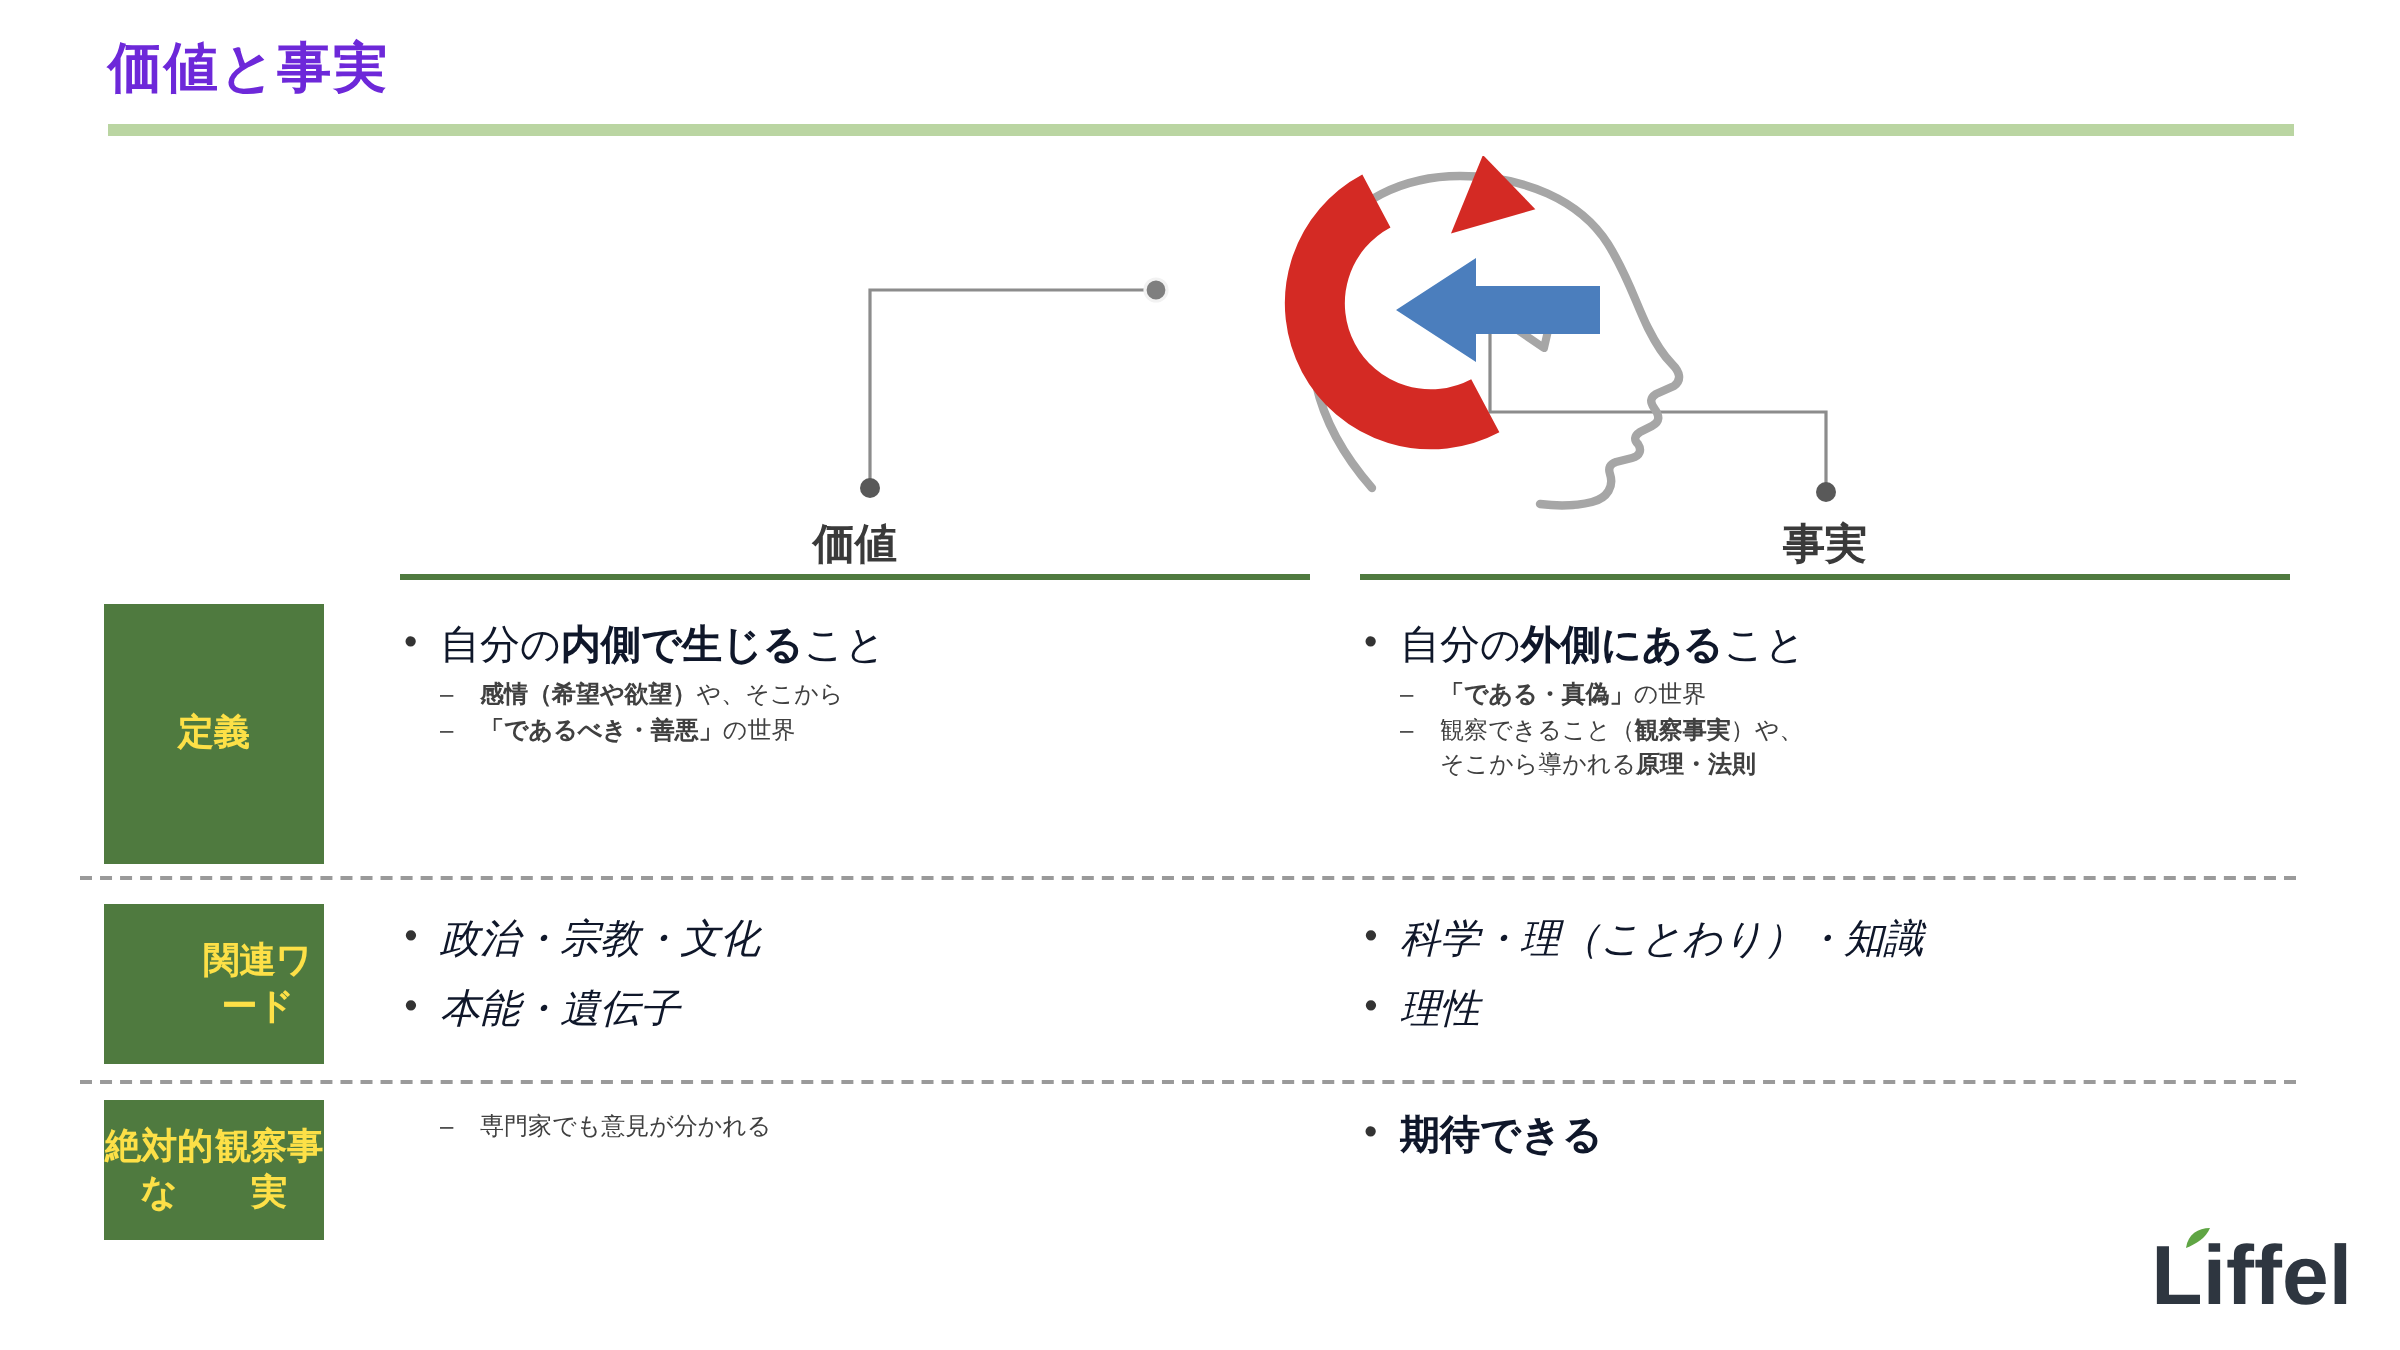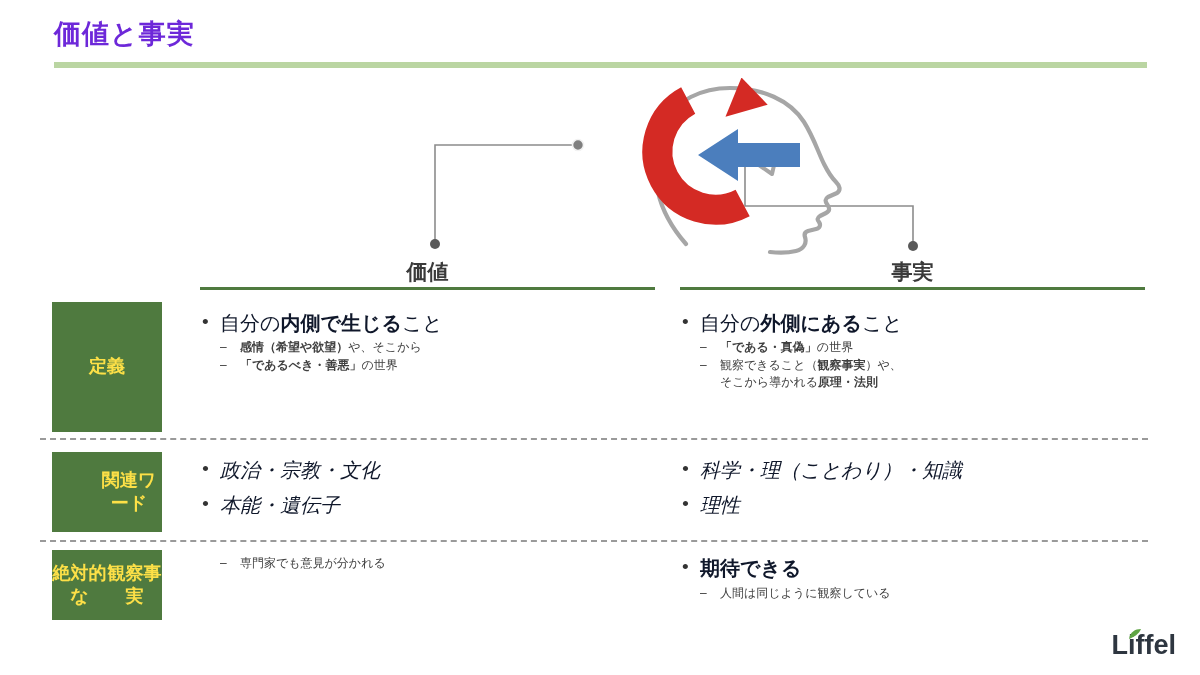--- a/index.html
+++ b/index.html
@@ -171,21 +171,21 @@
 
   
   #logo {
     position: absolute;
     right: 24px;
     bottom: 16px;
     display: flex;
     align-items: flex-end;
   }
   #logo-text {
-    font-size: 27px;
+    font-size: 42px;
     font-weight: bold;
     color: #2E3640;
     letter-spacing: 0px;
     line-height: 1;
     position: relative;
   }
   #logo-leaf {
     position: absolute;
     left: 17px;
     top: -3px;
@@ -310,21 +310,20 @@
         <span>観察事実</span>
       </div>
     <div class="cell cell-left">
       <ul class="bullets">
           <li class="bullet-l2"><span><span>専門家でも意見が分かれる</span></span></li>
         </ul>
     </div>
     <div class="cell cell-right">
       <ul class="bullets">
           <li class="bullet-l1"><span class="b">期待できる</span></li>
-          <li class="bullet-l2"><span><span>人間は同じように観察している</span></span></li>
         </ul>
     </div>
   </div>
 
   <div id="logo">
     <div id="logo-text">Liffel</div>
     <svg id="logo-leaf" viewBox="0 0 13 11">
       <path d="M 12 0 C 6 0, 1 3, 0 10 C 5 8, 10 5, 12 0 Z" fill="#5FA544"></path>
     </svg>
   </div>

